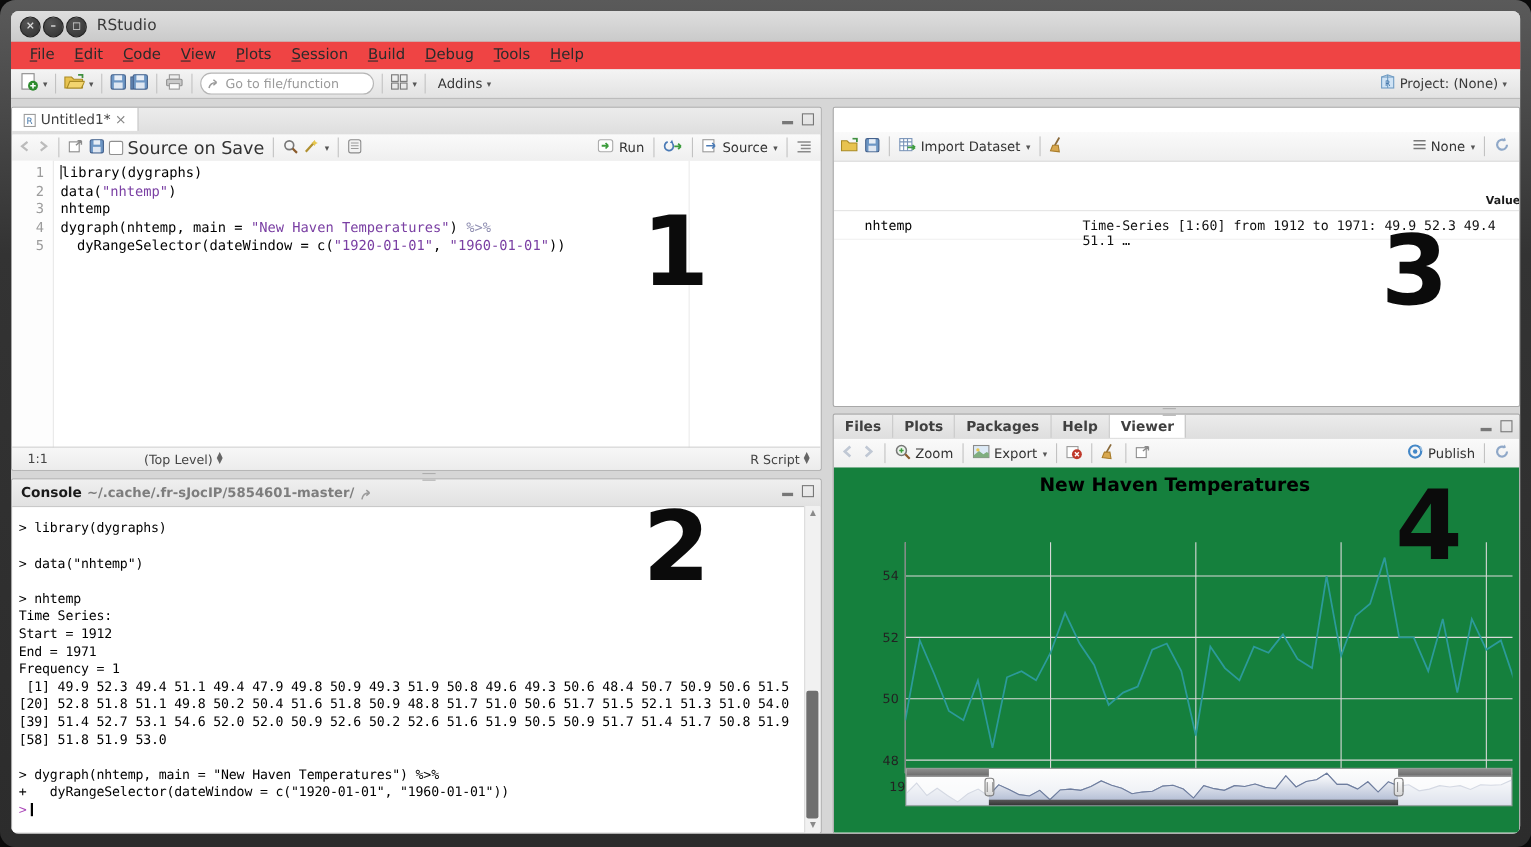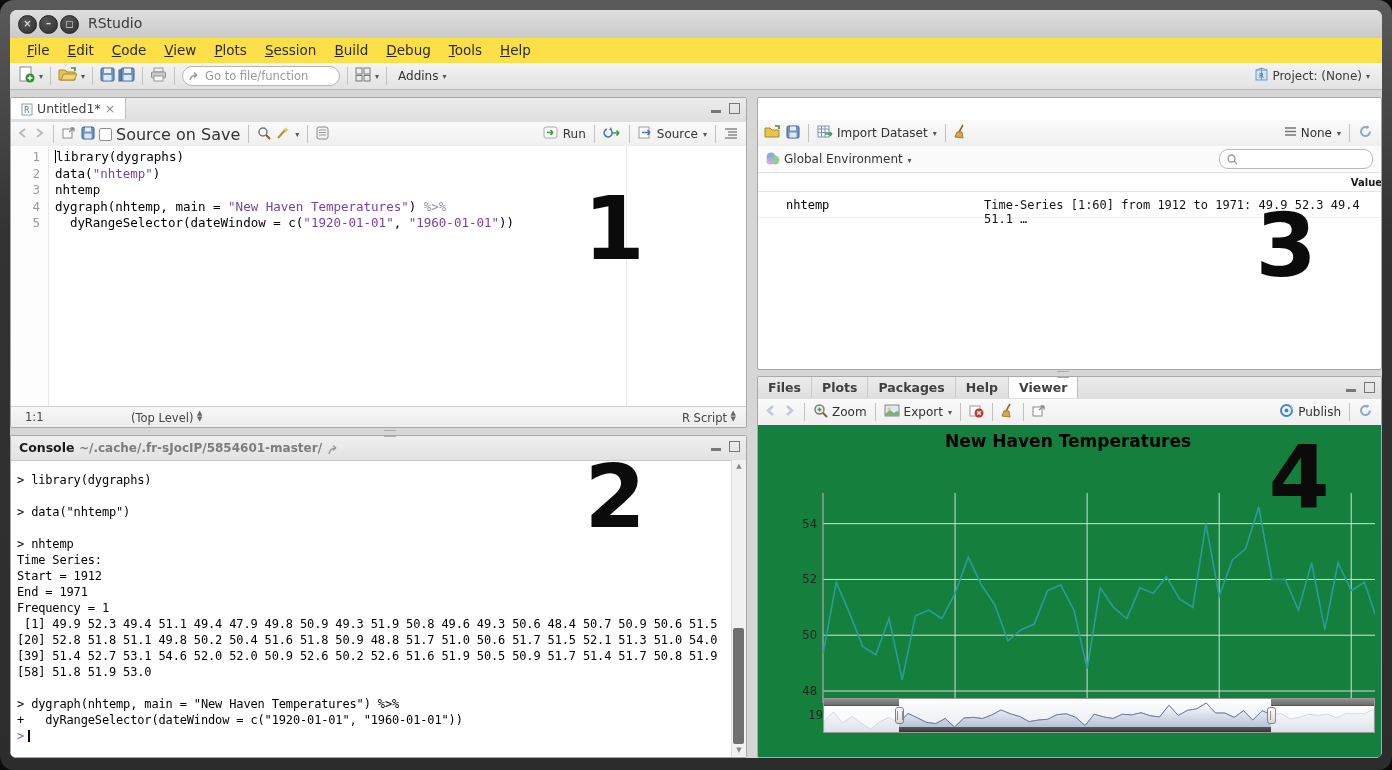--- a/index.html
+++ b/index.html
@@ -12,21 +12,21 @@
 
   
   .titlebar{position:absolute;left:0;top:0;width:100%;height:28px;
             background:linear-gradient(#dedede,#cacaca);border-bottom:1px solid #9f9f9f;}
   .winbtn{position:absolute;top:5px;width:17px;height:17px;border-radius:50%;
           background:radial-gradient(circle at 35% 30%,#555,#303030);border:1px solid #222;
           color:#d9d9d9;font-size:10px;line-height:16px;text-align:center;font-weight:bold;}
   .title-text{position:absolute;left:78px;top:5px;font-size:14px;color:#3a3a3a;}
 
   
-  .menubar{position:absolute;left:0;top:28px;width:100%;height:25px;background:#fde047;
+  .menubar{position:absolute;left:0;top:28px;width:100%;height:25px;background:#ef4444;
            border-bottom:1px solid #d8d8d8;font-size:13.5px;color:#2b2b2b;}
   .menu-item{display:inline-block;padding:4px 9px 0 9px;cursor:default;}
   .menu-item u{text-decoration:underline;}
 
   
   .maintoolbar{position:absolute;left:0;top:53px;width:100%;height:26px;
                background:linear-gradient(#f4f4f4,#e2e2e2);border-bottom:1px solid #bcbcbc;}
   .tb{position:absolute;top:3px;height:20px;display:flex;align-items:center;gap:3px;font-size:12px;color:#333;}
   .vsep{display:inline-block;width:1px;height:18px;background:#c2c2c2;margin:0 4px;}
   .caret{font-size:8px;color:#555;margin-left:1px;}
@@ -336,34 +336,20 @@
                   <path d="M1 2 h11 M1 5.5 h11 M1 9 h11" stroke="#777" stroke-width="1.4"></path>
                 </svg></span>
           <span>None</span>
           <span class="caret">▾</span>
           <span class="vsep"></span>
           <span class="icon"><svg width="15" height="15">
                   <path d="M12 7.5 a4.5 4.5 0 1 1 -2-3.7" fill="none" stroke="#8fa8c8" stroke-width="2"></path>
                   <path d="M10 1 l1 3 l-3.2 .5 Z" fill="#8fa8c8"></path>
                 </svg></span>
         </div>
-      </div>
-      <div class="env-row" style="top:48px;height:26px;border-bottom:1px solid #e2e2e2;background:#fbfbfb;">
-        <span class="icon" style="position:absolute;left:7px;top:5px;"><svg width="15" height="15">
-                <circle cx="6" cy="6" r="4.5" fill="#7fb2e5"></circle>
-                <circle cx="10" cy="9" r="4.5" fill="#8fc78f" opacity="0.9"></circle>
-                <circle cx="5" cy="10" r="3.5" fill="#c9a3d8" opacity="0.9"></circle>
-              </svg></span>
-        <span style="position:absolute;left:26px;top:6px;font-size:12px;color:#333;"><span>Global Environment</span> <span class="caret">▾</span></span>
-        <span class="search" style="right:8px;top:3px;width:138px;">
-          <svg width="11" height="11">
-                <circle cx="4.5" cy="4.5" r="3.5" fill="none" stroke="#999" stroke-width="1.3"></circle>
-                <path d="M7 7 L10 10" stroke="#999" stroke-width="1.3"></path>
-              </svg>
-        </span>
       </div>
       <div class="env-row listheader" style="top:75px;">Values</div>
       <div class="env-row" style="top:97px;height:22px;border-bottom:1px solid #f0f0f0;">
         <span class="mono" style="position:absolute;left:28px;top:3px;font-size:12px;color:#000;">nhtemp</span>
         <span class="mono" style="position:absolute;left:203px;top:3px;font-size:12px;color:#111;margin-left:23px;">Time-Series [1:60] from 1912 to 1971: 49.9 52.3 49.4 51.1 …</span>
       </div>
     </div>
 
     <div class="pane" style="left:747px;top:366px;width:625px;height:382px;">
       <div class="tabbar" style="height:22px;" id="viewertabs"><span class="tab">Files</span><span class="tab">Plots</span><span class="tab">Packages</span><span class="tab">Help</span><span class="tab active">Viewer</span><span class="paneminmax">

